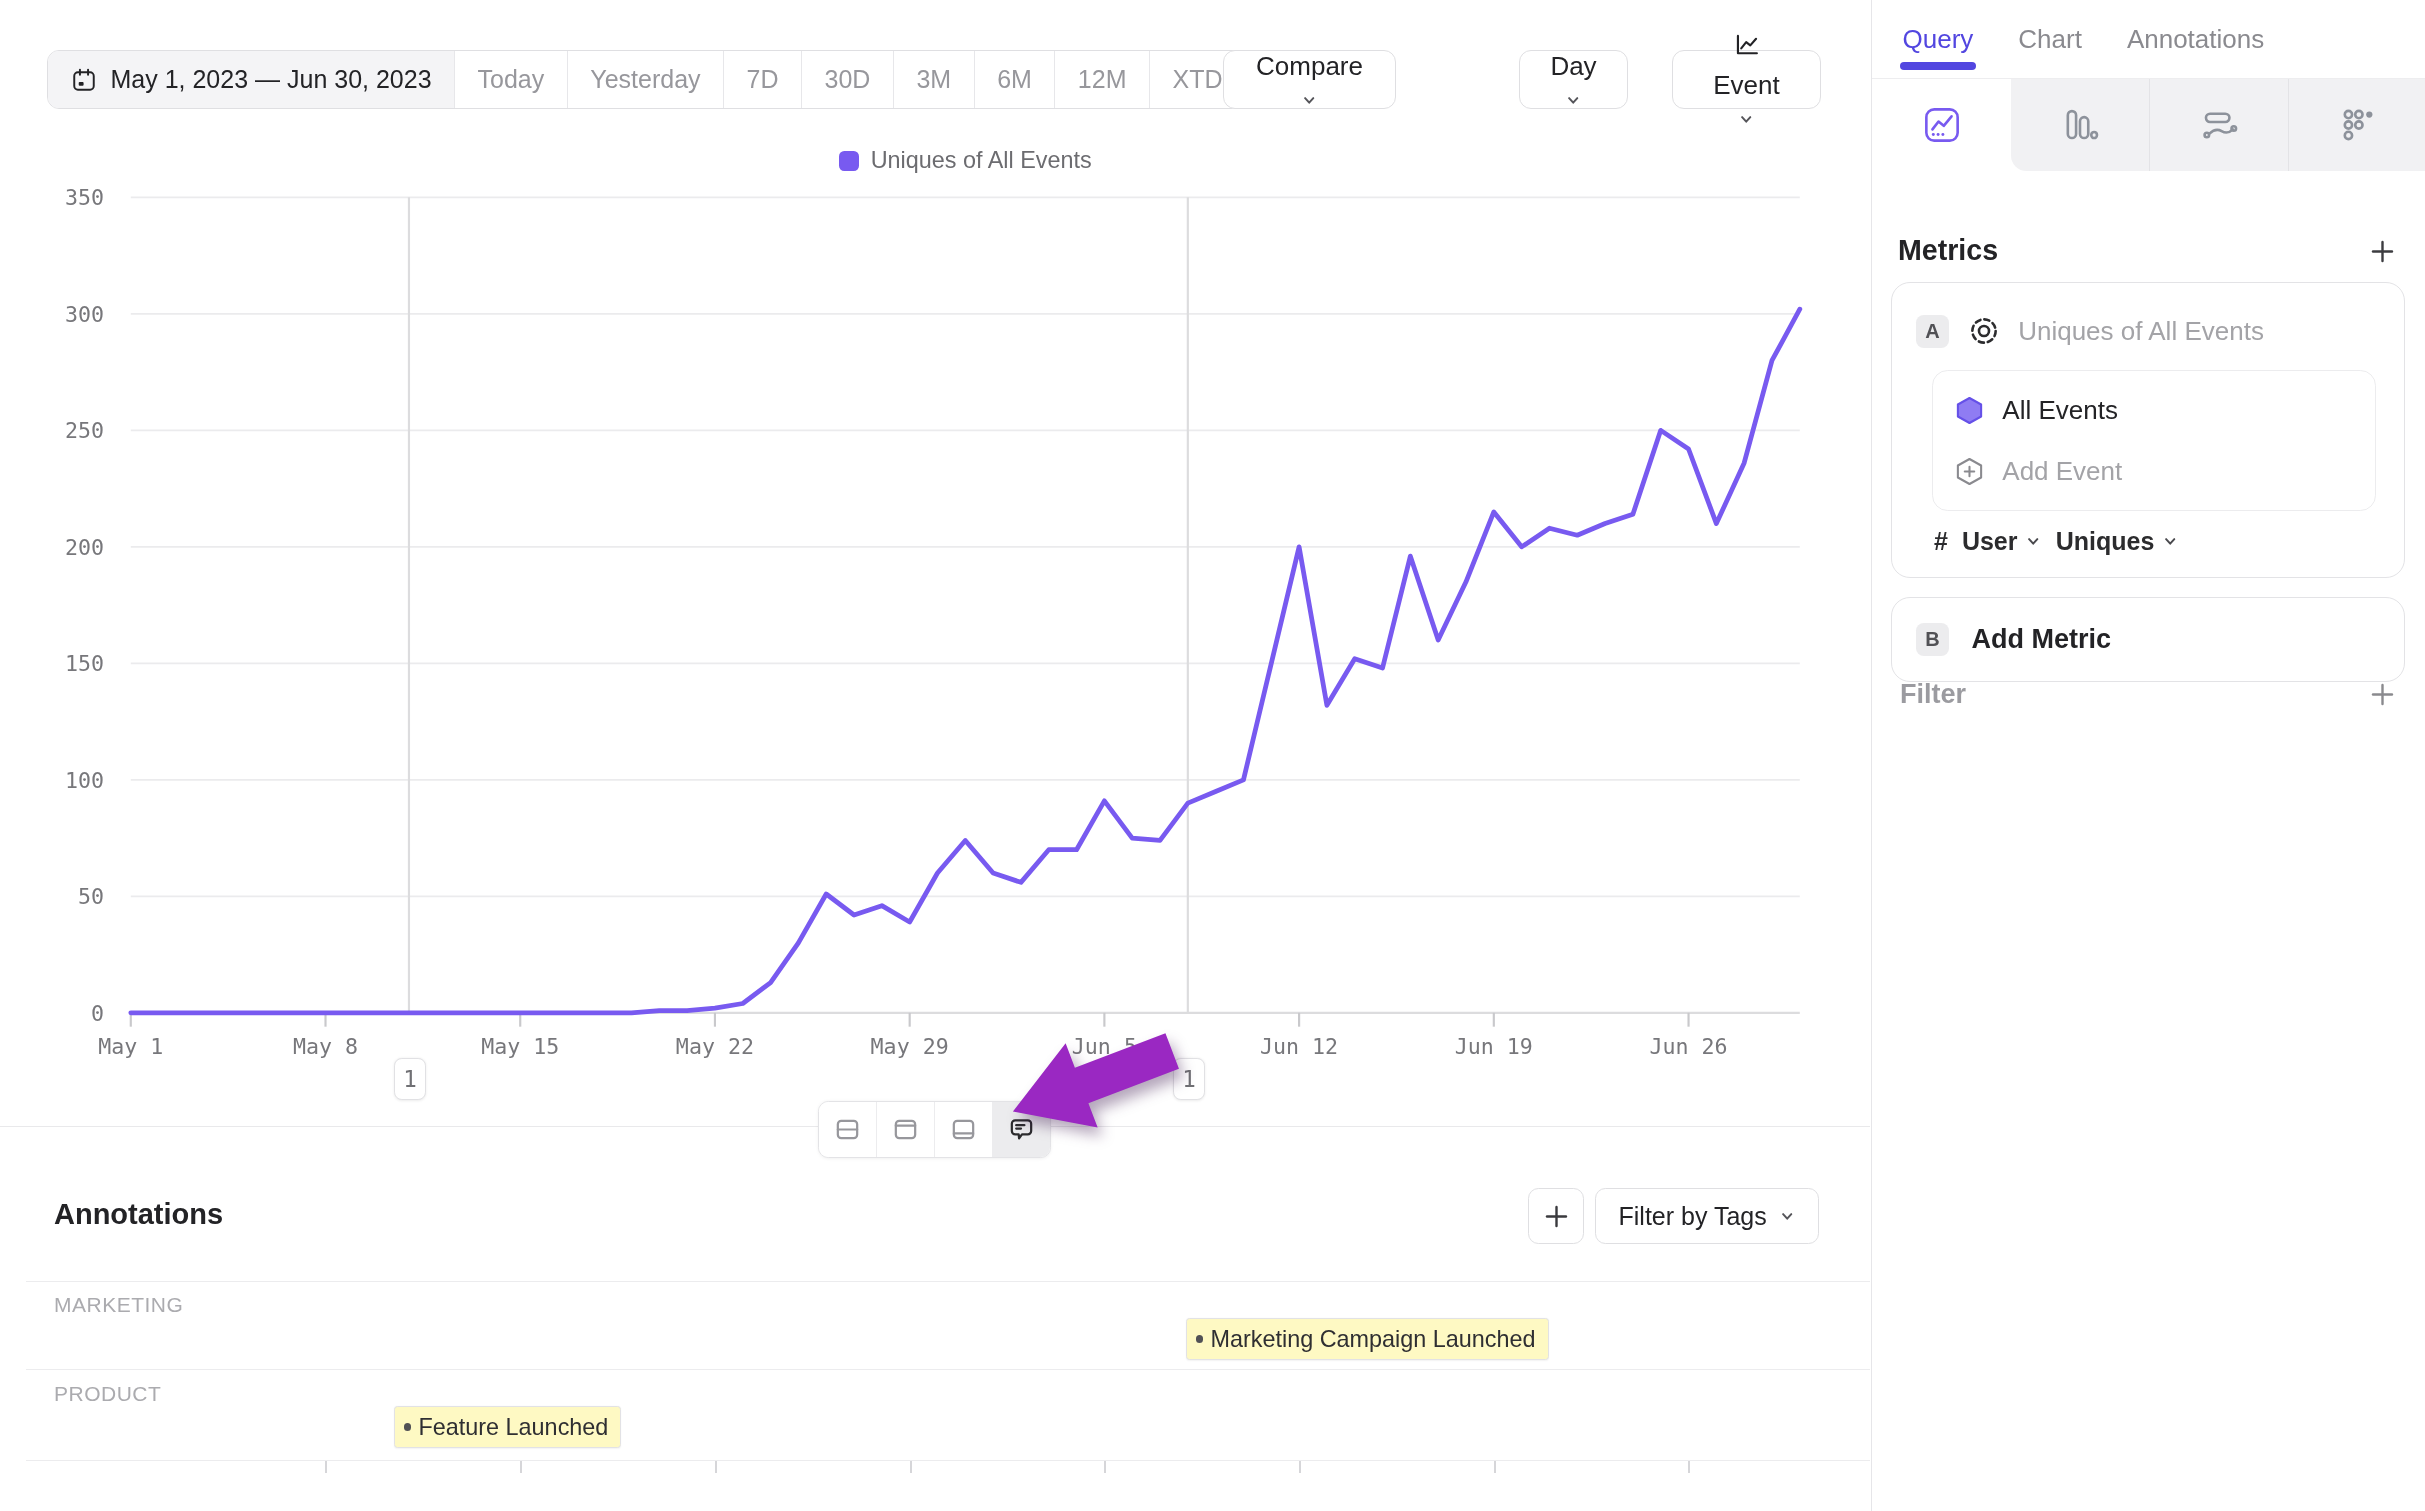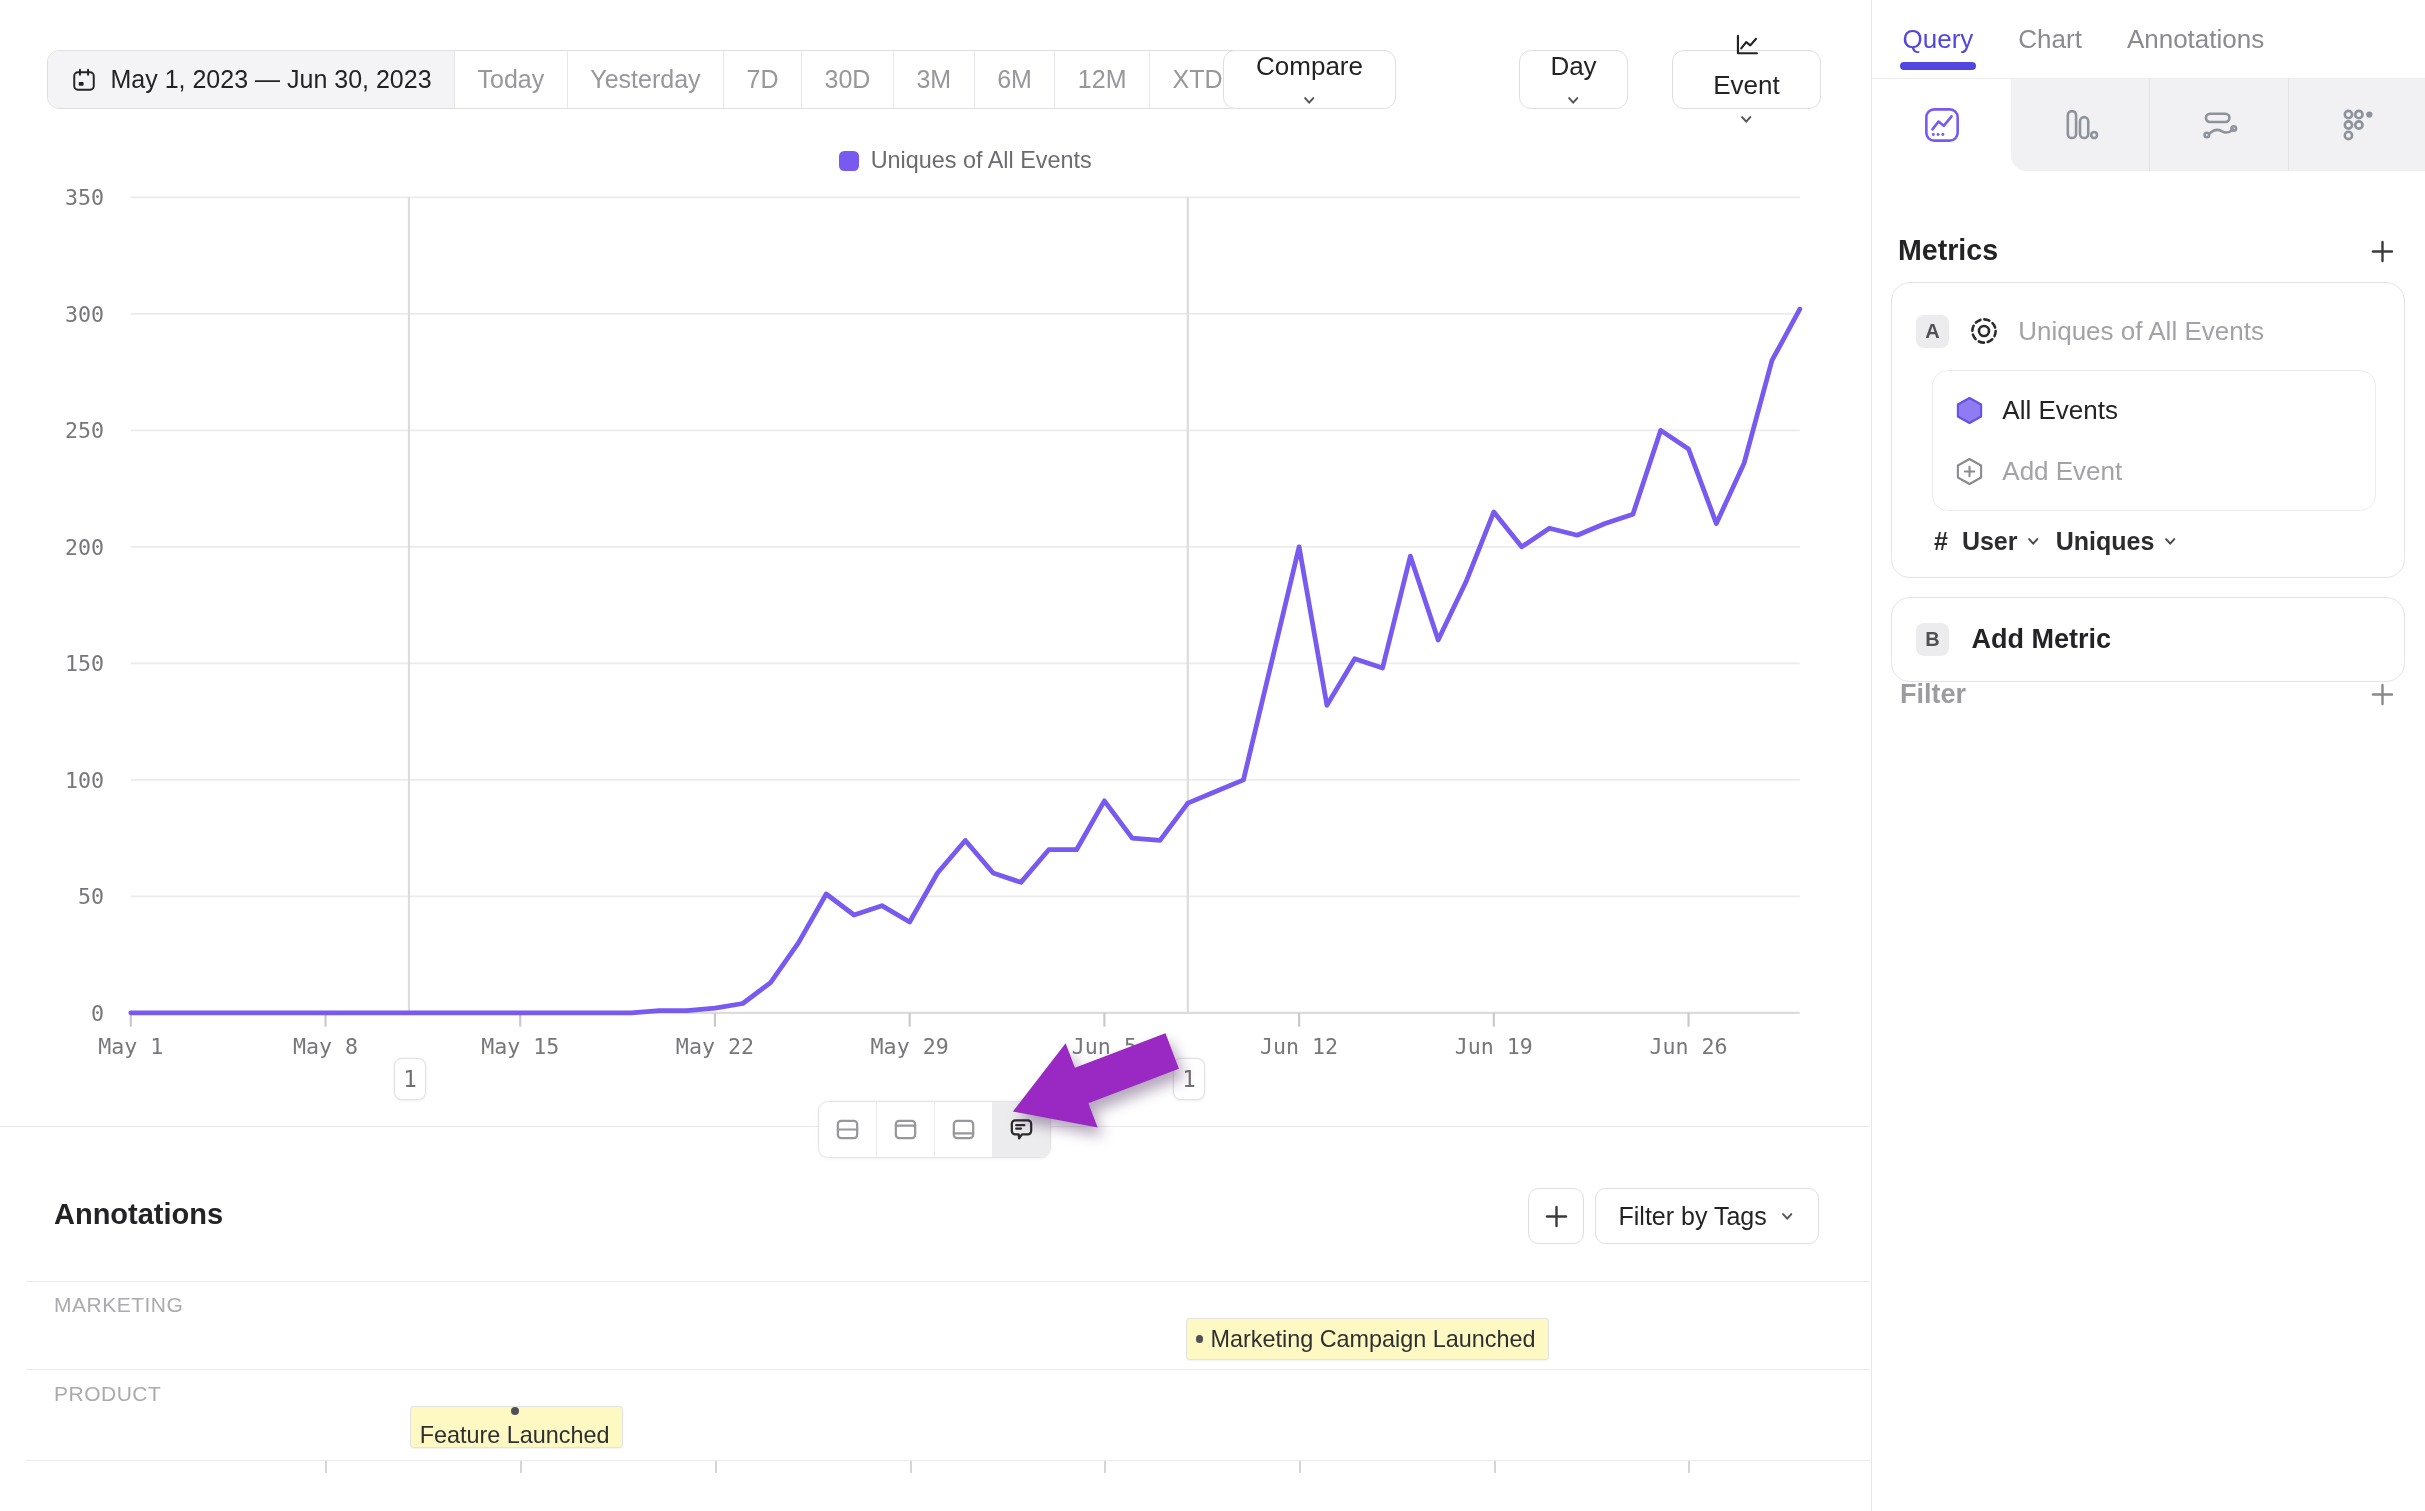--- a/index.html
+++ b/index.html
@@ -284,21 +284,21 @@
   </div>
   <div id="lanes">
       <div class="lane-divider" style="top: 1281px;"></div>
       <div class="lane-label" style="top: 1293px;">MARKETING</div>
       <div class="chip" style="left: 1174px; top: 1318px;">
         <span class="dot"></span>
         <span>Marketing Campaign Launched</span>
       </div>
       <div class="lane-divider" style="top: 1369px;"></div>
       <div class="lane-label" style="top: 1382px;">PRODUCT</div>
-      <div class="chip" style="left: 398px; top: 1406px; flex-direction: column;">
+      <div class="chip" style="left: 382px; top: 1406px;">
         <span class="dot"></span>
         <span>Feature Launched</span>
       </div>
       <div class="lane-divider" style="top: 1460px;"></div>
       <div class="ruler-tick" style="left: 325px;"></div>
       <div class="ruler-tick" style="left: 520px;"></div>
       <div class="ruler-tick" style="left: 715px;"></div>
       <div class="ruler-tick" style="left: 910px;"></div>
       <div class="ruler-tick" style="left: 1104px;"></div>
       <div class="ruler-tick" style="left: 1299px;"></div>

